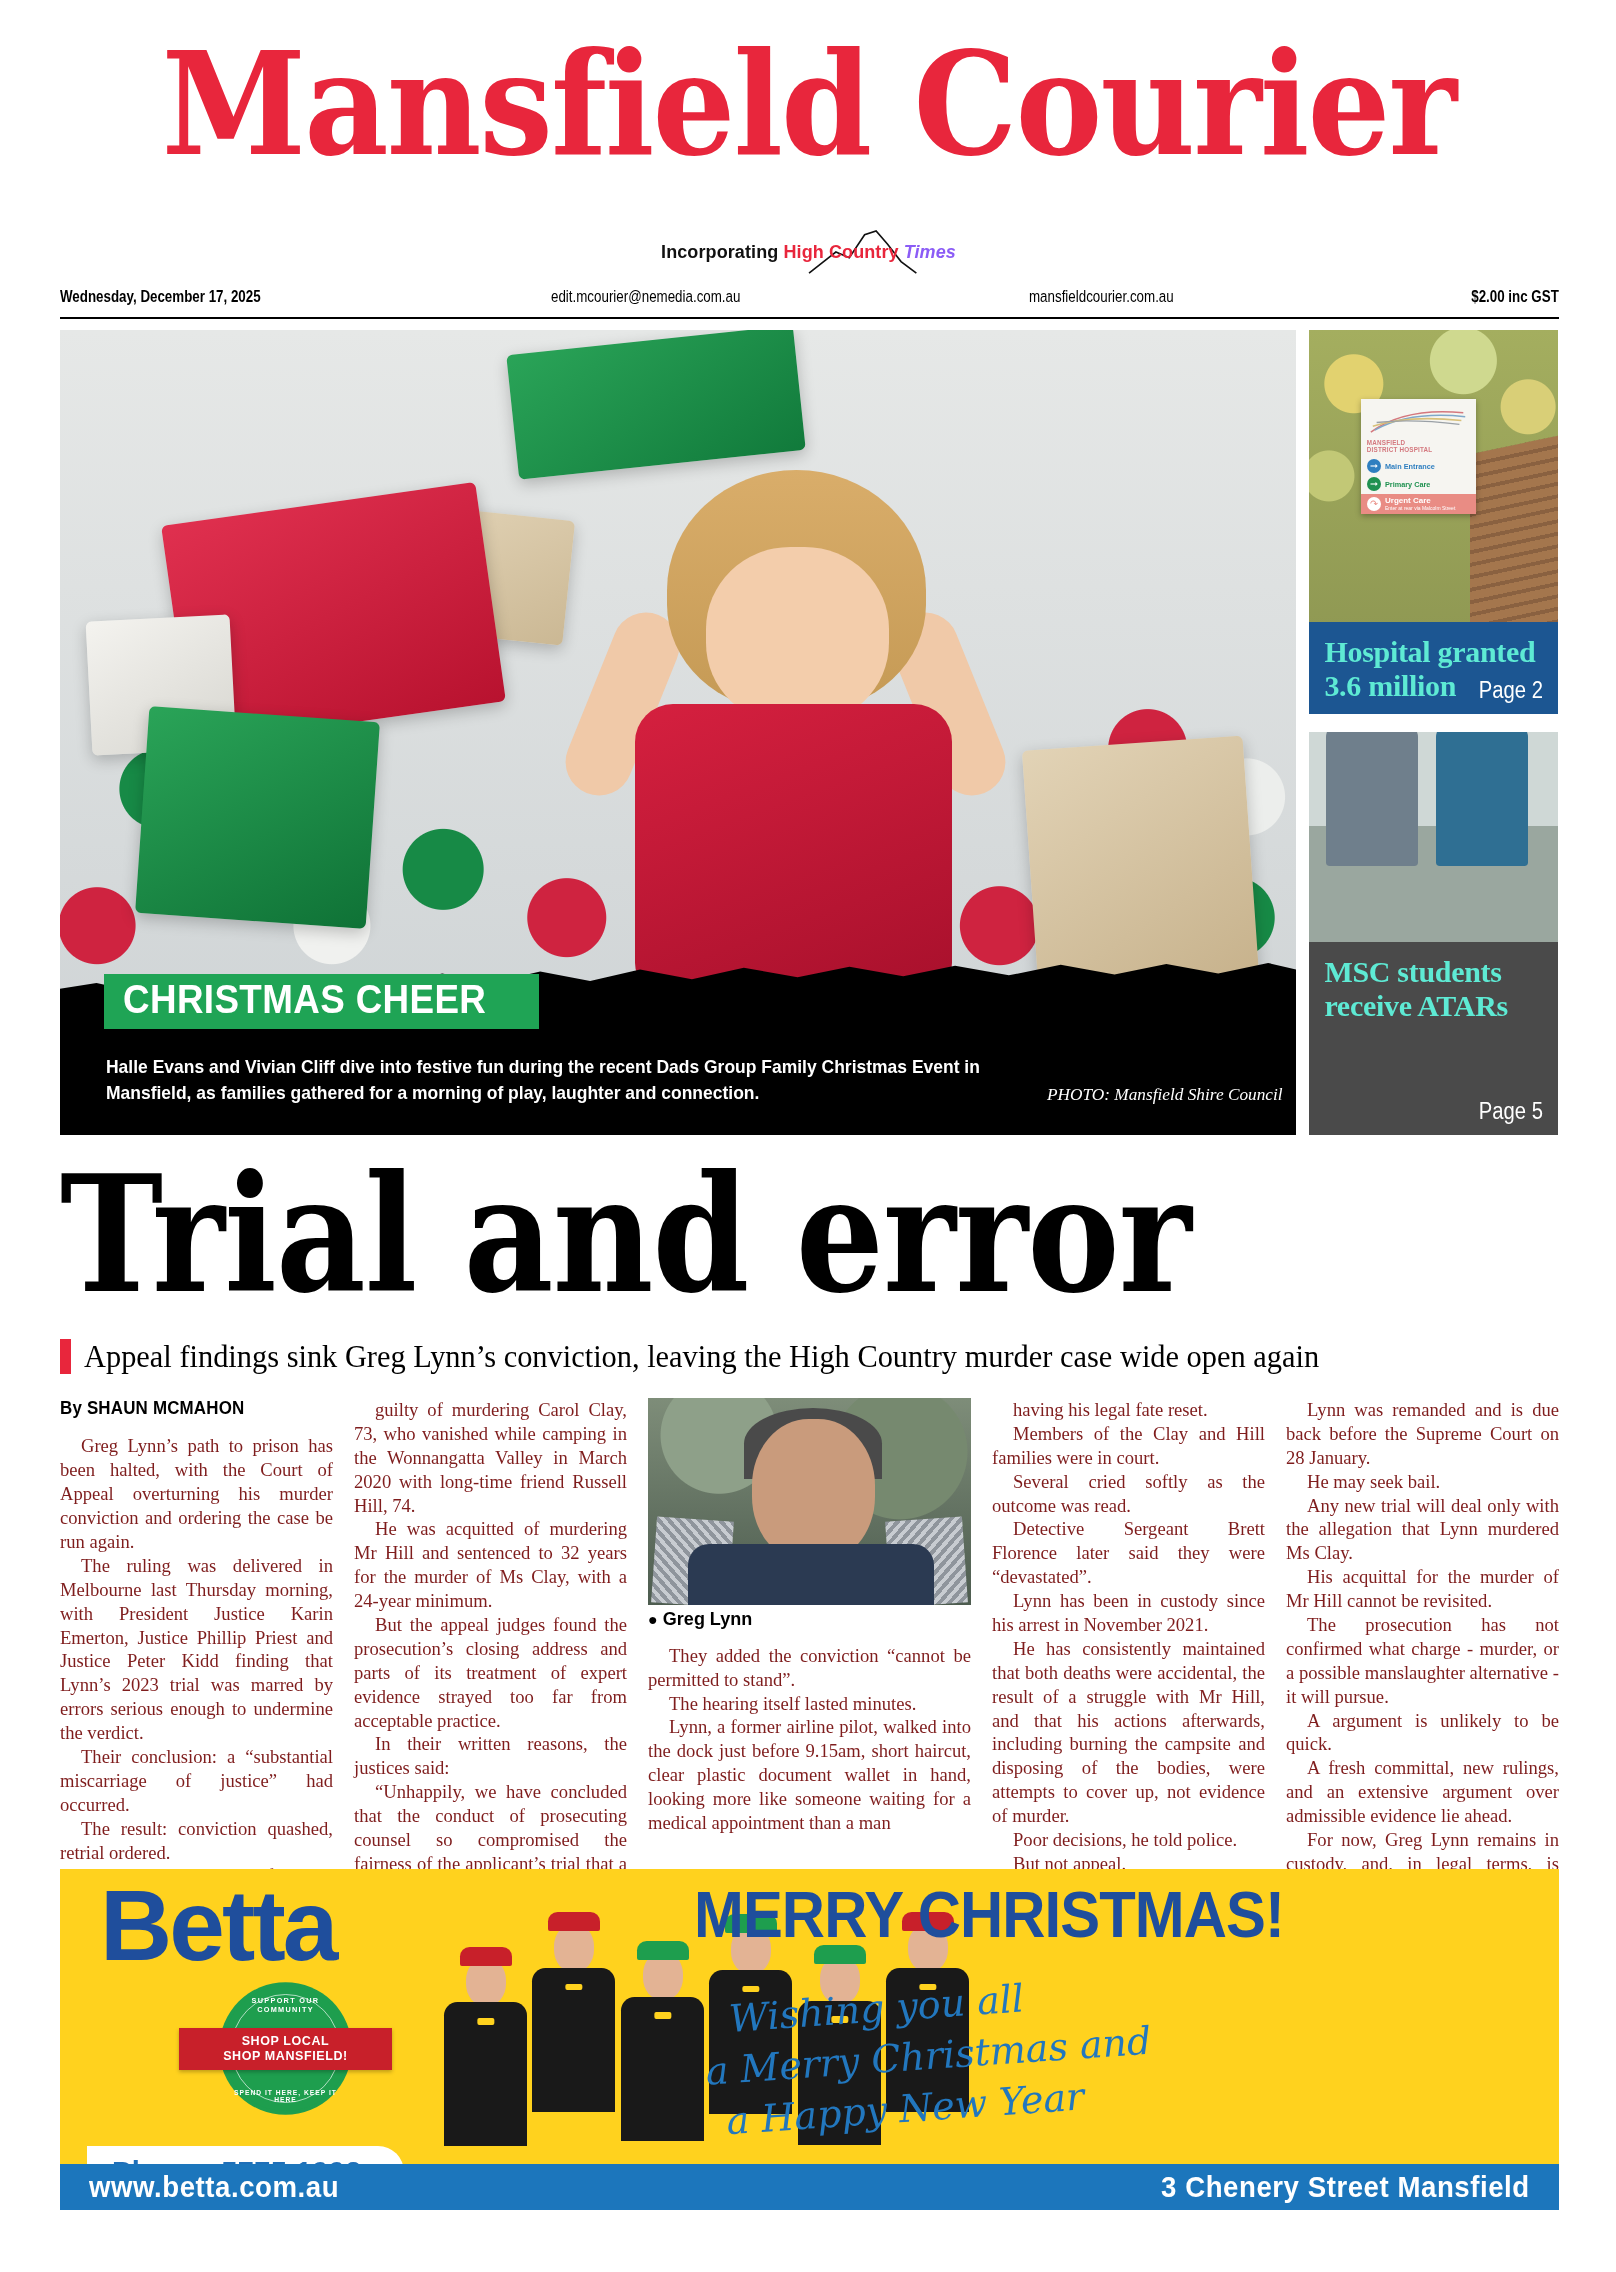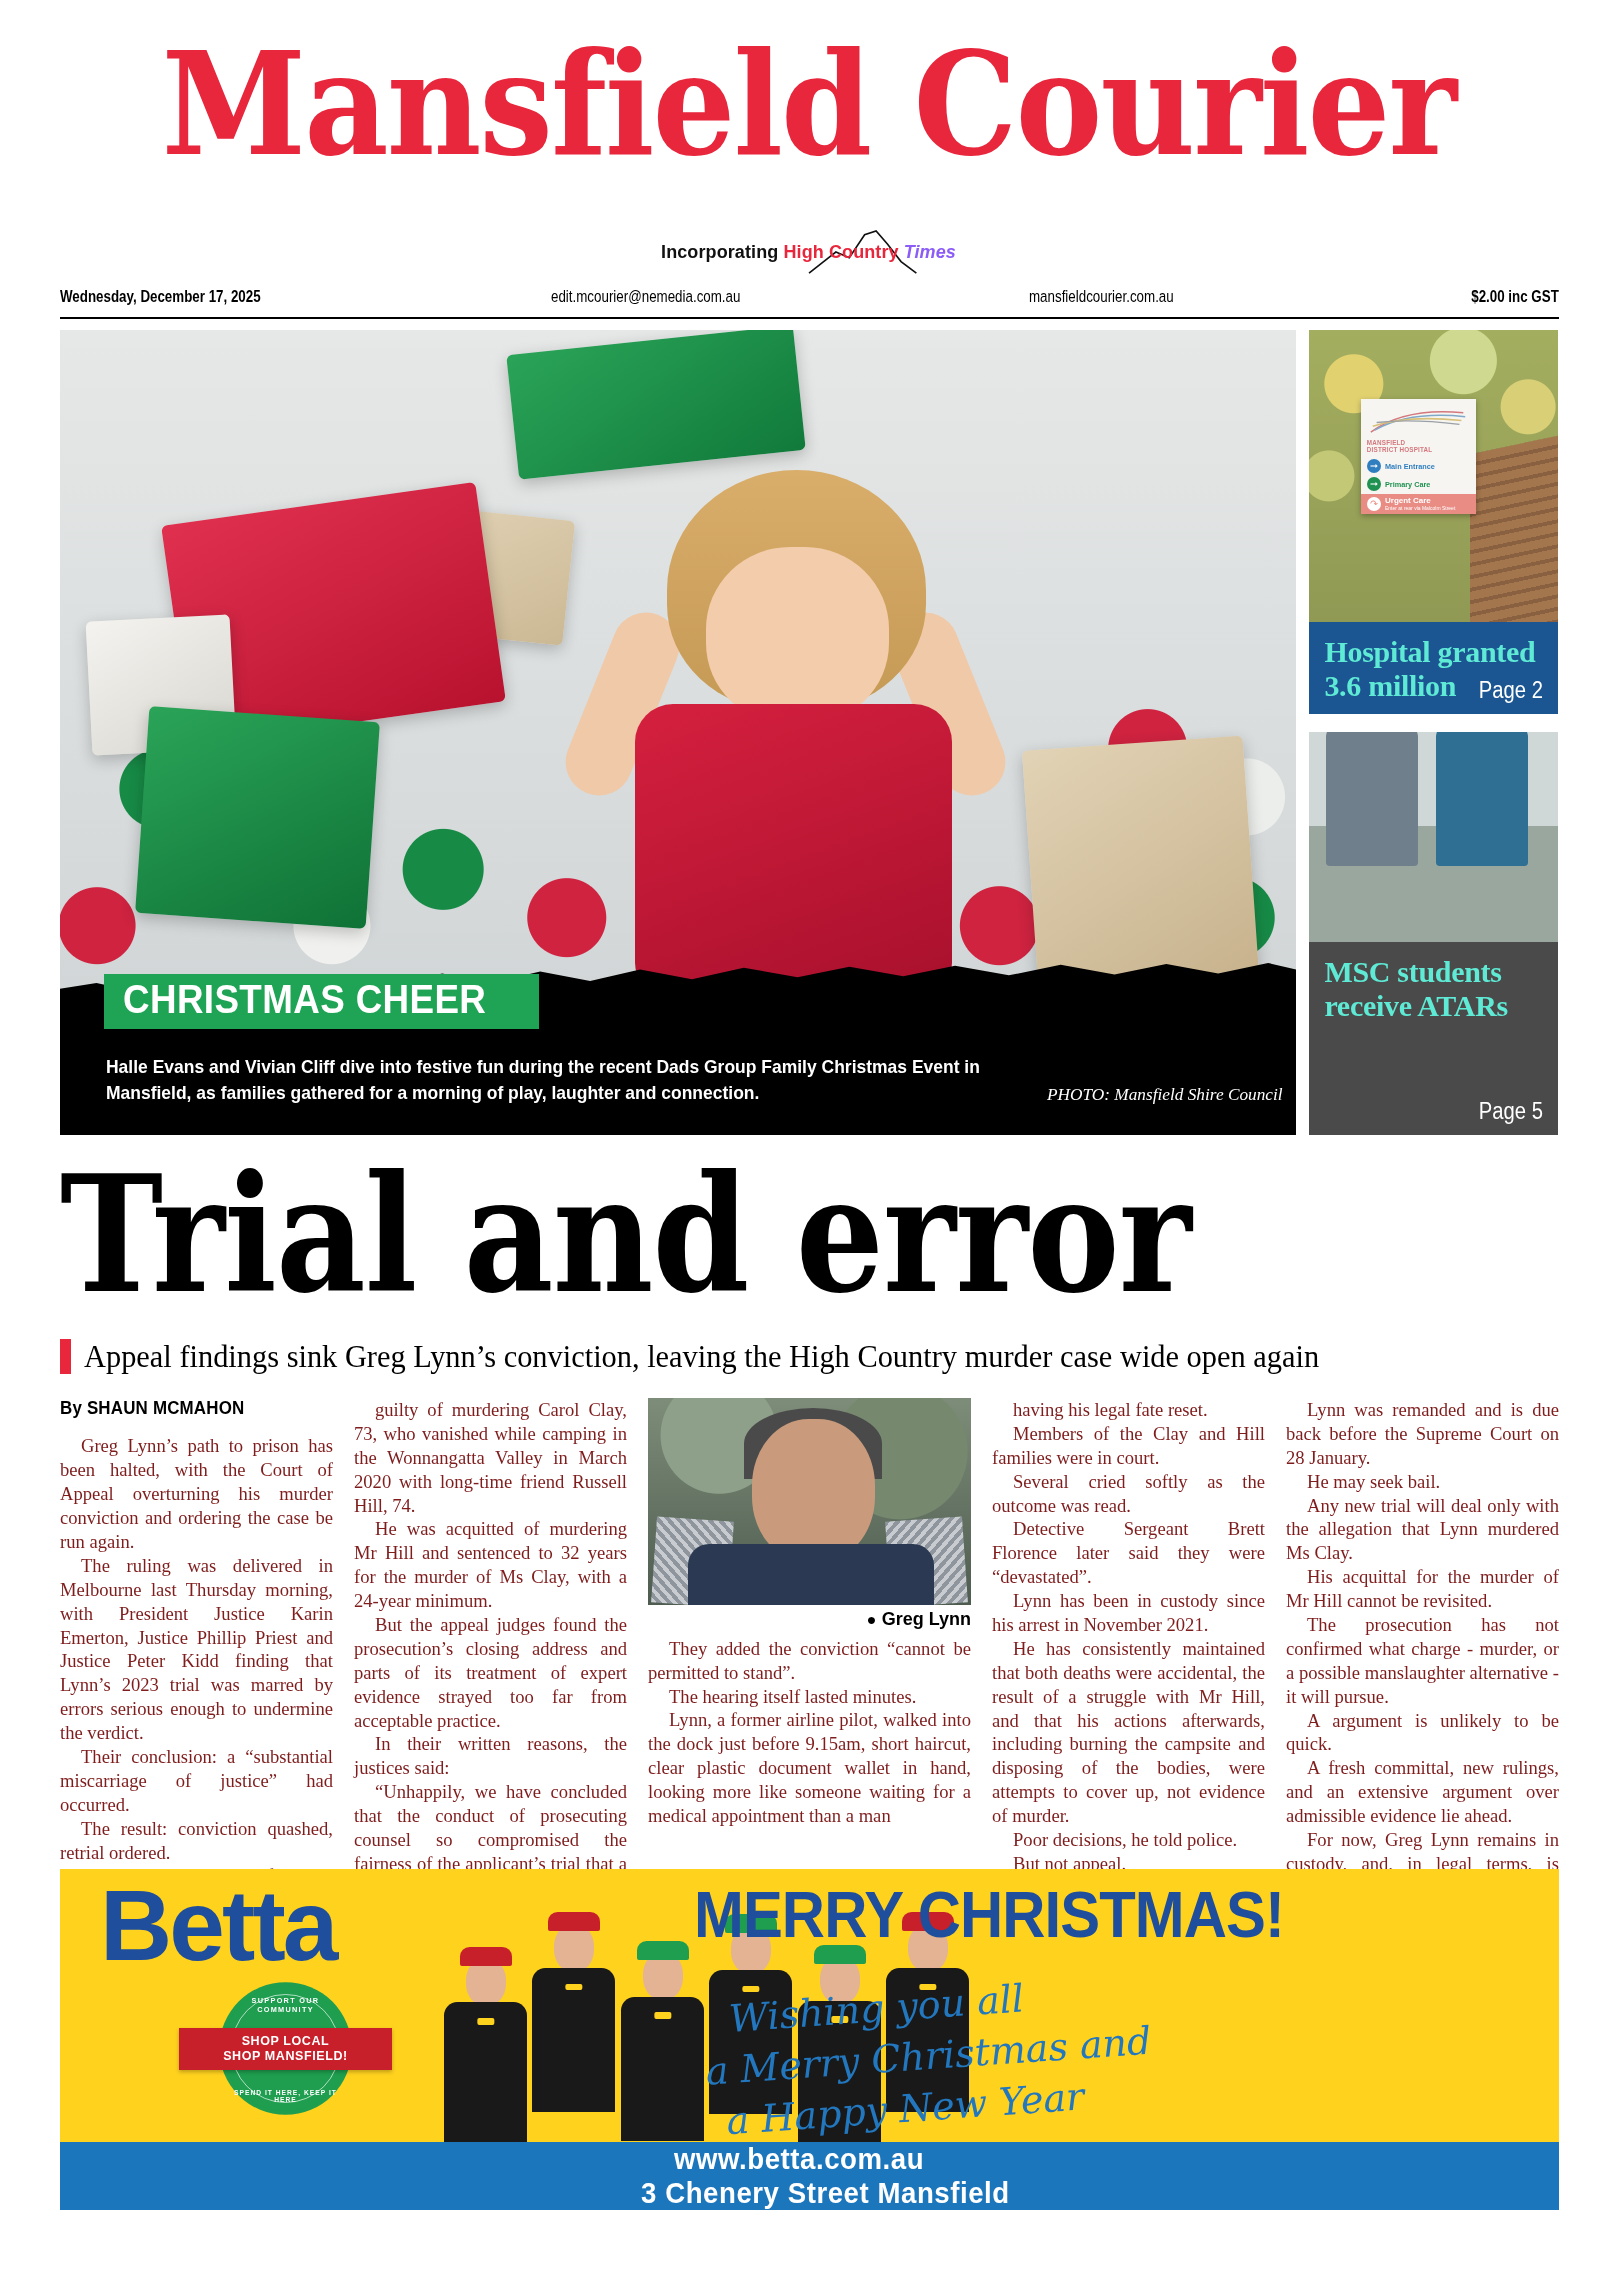--- a/index.html
+++ b/index.html
@@ -248,21 +248,21 @@
   .lp-bg{position:absolute;inset:0;
     background-image:radial-gradient(circle at 22% 18%, #8ea089 0 58px, transparent 59px),
                      radial-gradient(circle at 78% 26%, #76896f 0 67px, transparent 68px),
                      linear-gradient(#7e8d79,#4d5c4f);}
   .lp-head{position:absolute;left:104px;top:21px;width:123px;height:144px;border-radius:46%;background:#c99b7c;}
   .lp-hair{position:absolute;left:96px;top:9.6px;width:138px;height:71px;border-radius:50% 50% 0 0;background:#4a4a4a;}
   .lp-shirt{position:absolute;left:40px;bottom:0;width:246px;height:61px;background:#2b3a52;border-radius:21px 21px 0 0;}
   .lp-jacket-l{position:absolute;left:5.8px;bottom:0;width:77px;height:86px;background:repeating-linear-gradient(45deg,#c8ccd1 0 3.8px,#8f959c 3.8px 7.7px);transform:rotate(4deg);}
   .lp-jacket-r{position:absolute;right:5.8px;bottom:0;width:77px;height:86px;background:repeating-linear-gradient(-45deg,#c8ccd1 0 3.8px,#8f959c 3.8px 7.7px);transform:rotate(-4deg);}
   .lynn-cap{
-    text-align:right;font-weight:700;font-size:18px;margin-bottom:7px;
+    text-align:left;font-weight:700;font-size:18px;margin-bottom:14px;
     font-family:"Liberation Sans Narrow","Liberation Sans",sans-serif;
   }
   .lynn-cap .bullet{font-size:16.3px;}
 
   
   .ad{
     position:absolute;left:60px;top:1869px;width:1499px;height:341px;
     background:#FFD21E;overflow:hidden;
   }
   .ad-logo{
@@ -303,23 +303,23 @@
   .wish div:nth-child(2){margin-left:-27px;}
   .wish div:nth-child(3){margin-left:-9.6px;}
   .staff{position:absolute;left:384px;bottom:54px;width:596px;height:240px;}
   .s-person{position:absolute;bottom:0;}
   .s-head{width:40px;height:48px;border-radius:46%;background:#e3b394;margin:0 auto;}
   .s-hat{position:absolute;left:50%;transform:translateX(-50%);top:-11.5px;width:52px;height:19px;border-radius:9.6px 9.6px 1.9px 1.9px;}
   .s-body{width:83px;height:144px;background:#191919;border-radius:13.4px 13.4px 0 0;margin-top:-3.8px;}
   .s-body::after{content:"";position:absolute;left:50%;transform:translateX(-50%);top:60px;width:17.3px;height:6.7px;background:#FFD21E;border-radius:1.9px;}
 
   .ad-bottom{
-    position:absolute;left:0;bottom:0;width:1499px;height:68px;background:#1C76BC;
+    position:absolute;left:0;bottom:0;width:1499px;height:46px;background:#1C76BC;
     display:flex;align-items:center;justify-content:space-between;
-    padding:0 29px;box-sizing:border-box;flex-direction:column;
+    padding:0 29px;box-sizing:border-box;
   }
   .ad-bottom span{
     color:#fff;font-weight:700;font-size:30px;letter-spacing:0.6px;
     font-family:"Liberation Sans Narrow","Liberation Sans",sans-serif;
     transform:scaleX(.92);
   }
   .ad-bottom .left{transform-origin:left center;}
   .ad-bottom .right{transform-origin:right center;}
 </style>
 </head>

